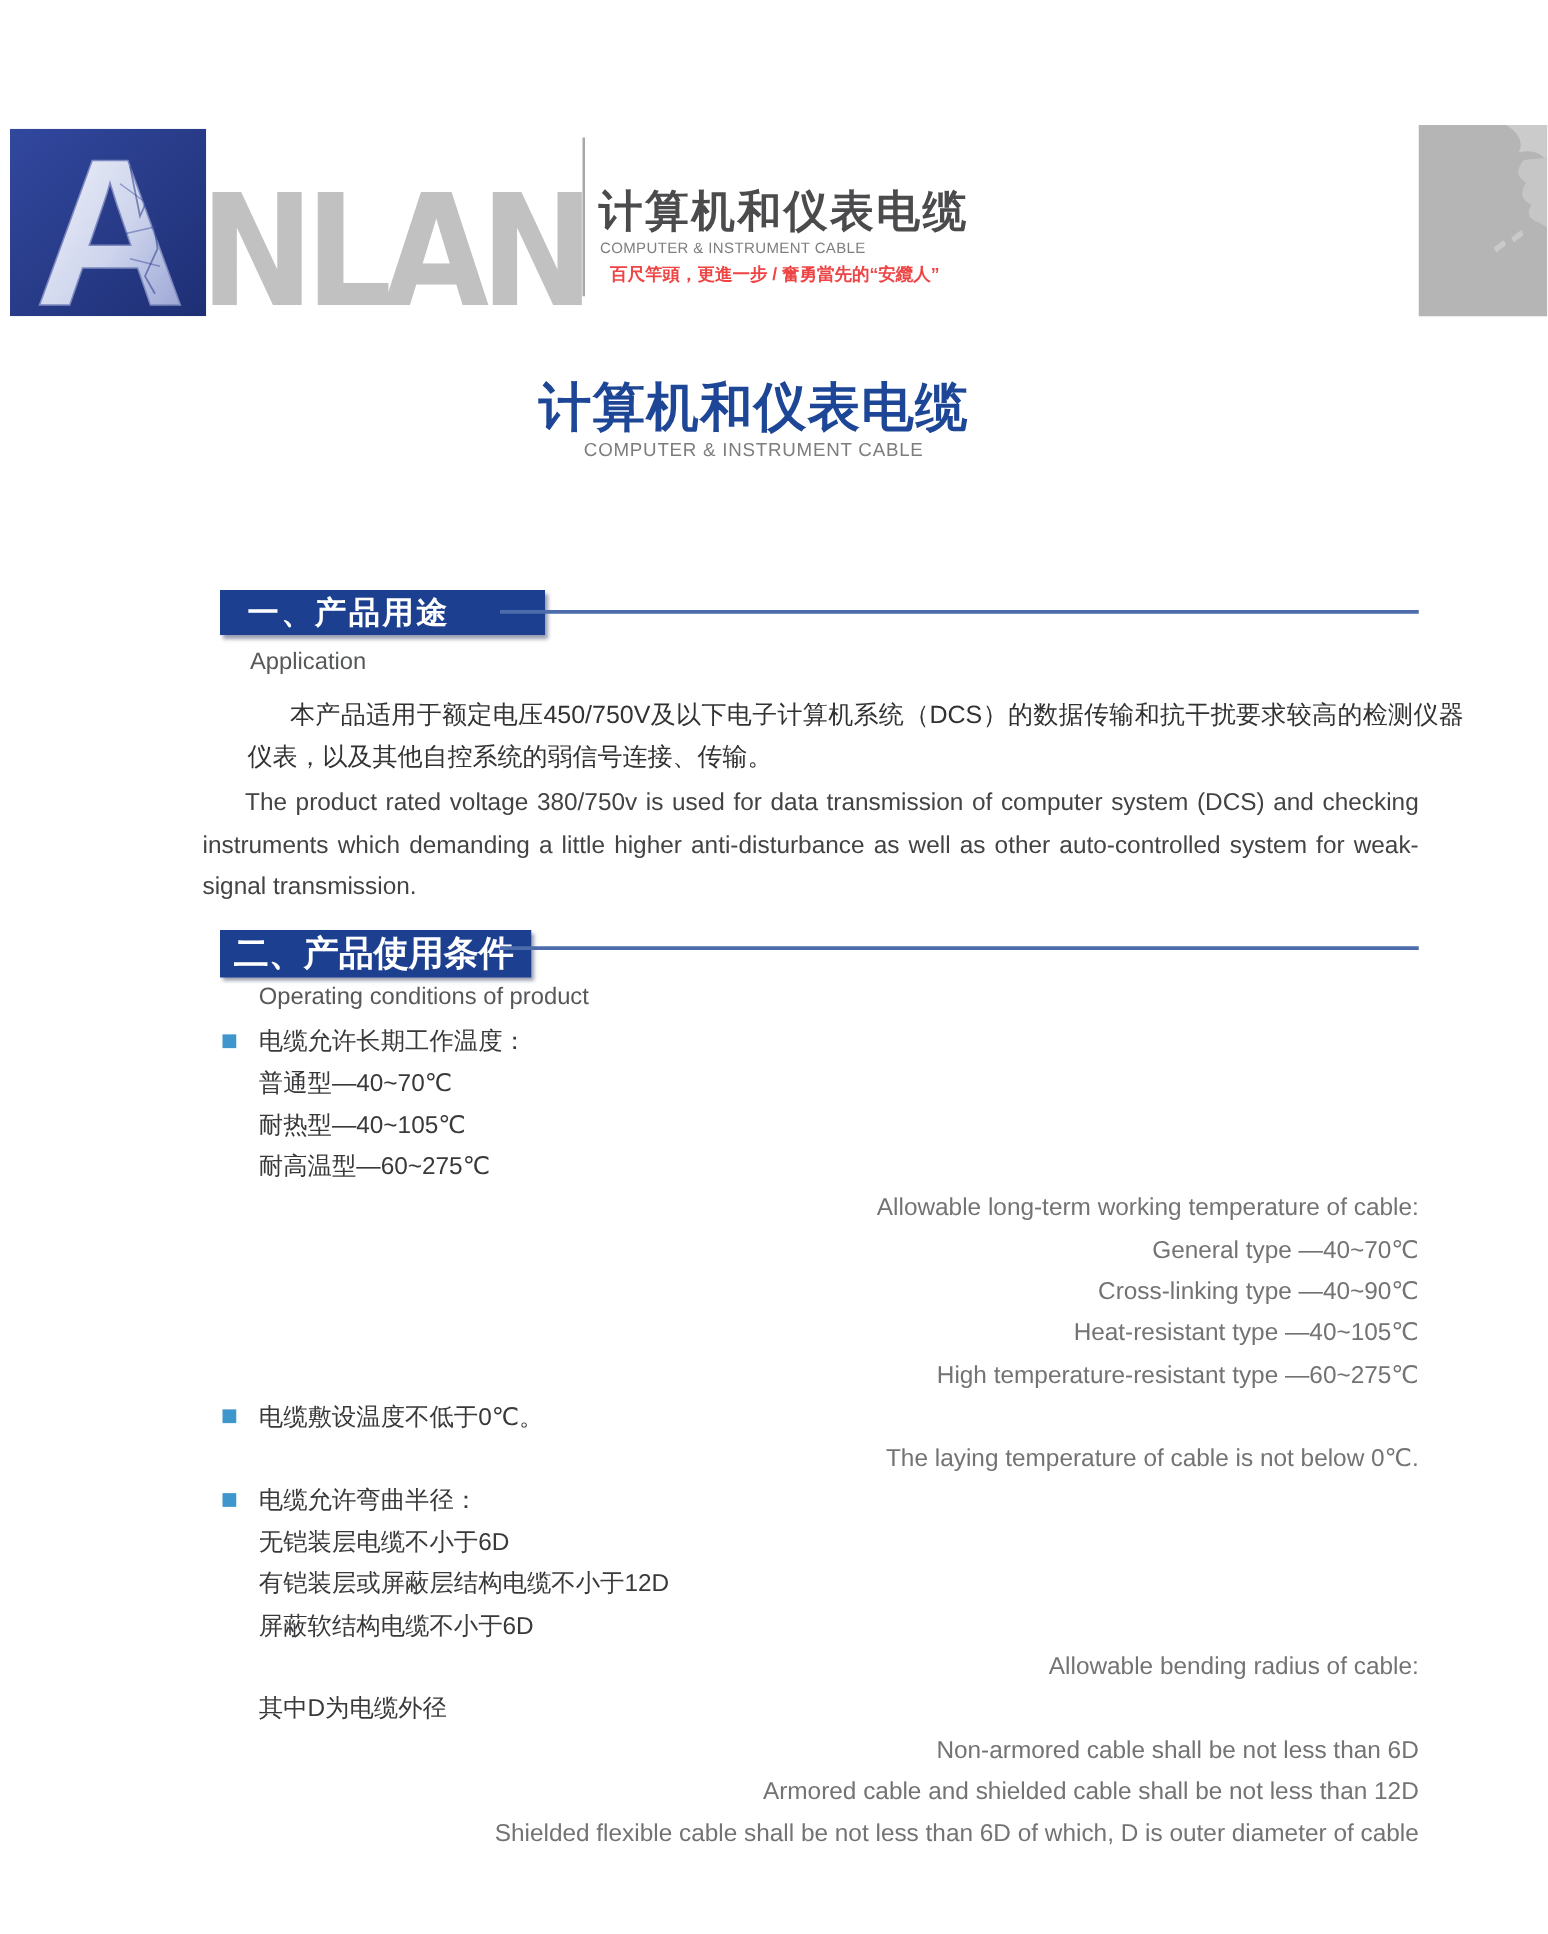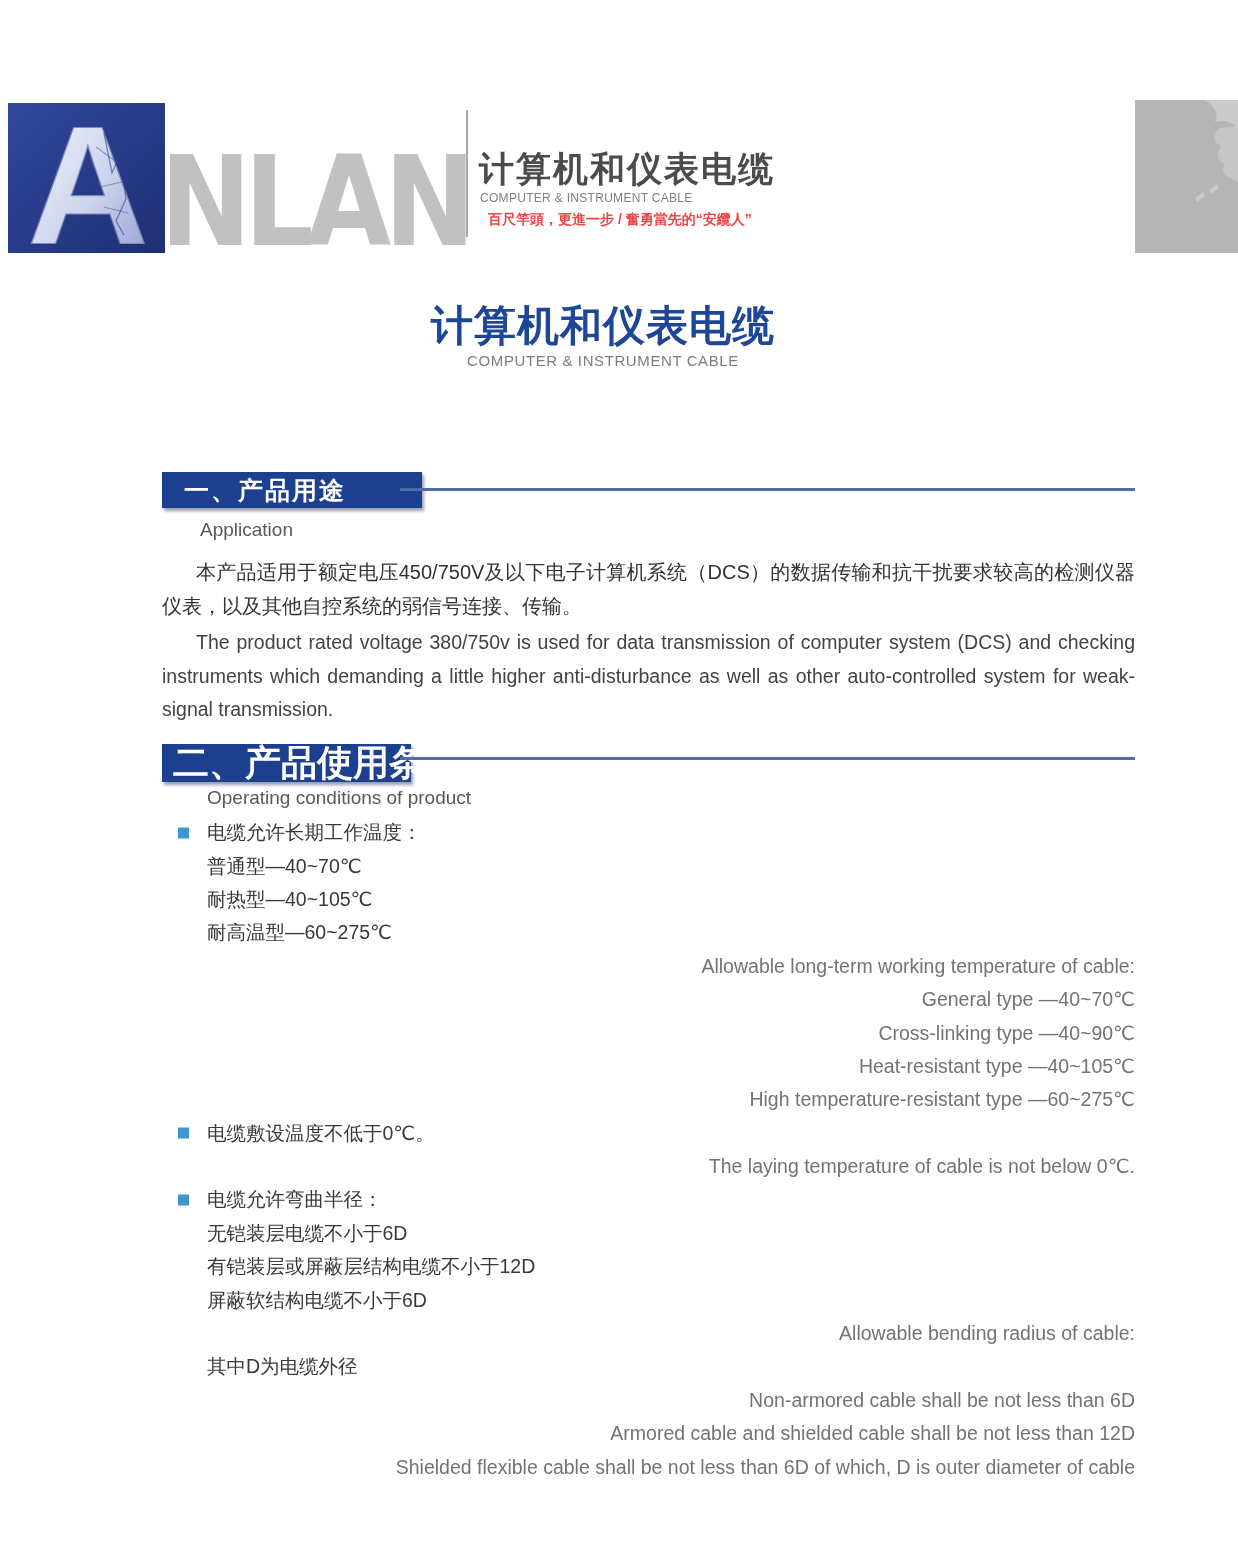--- a/index.html
+++ b/index.html
@@ -29,38 +29,38 @@
     position:absolute; left:0; top:298px; width:1206px; text-align:center;
     font-size:42px; font-weight:bold; color:#1d4697; letter-spacing:1px;
   }
   .main-subtitle {
     position:absolute; left:0; top:352px; width:1206px; text-align:center;
     font-size:15px; color:#7d7d7d; letter-spacing:.6px;
   }
 
   
   .sec-box {
-    position:absolute; left:162px; width:238px; background:#1d3f90; color:#ffffff;
+    position:absolute; left:176px; width:238px; background:#1d3f90; color:#ffffff;
     font-weight:bold; white-space:nowrap; box-shadow:2px 3px 3px rgba(28,38,78,.45);
   }
   .sec-box.s1 { top:472px; height:36px; line-height:36px; font-size:25px; padding-left:22px; letter-spacing:2px; }
-  .sec-box.s2 { top:744px; height:38px; line-height:38px; font-size:36px; padding-left:11px; letter-spacing:0; }
+  .sec-box.s2 { top:744px; height:38px; line-height:38px; font-size:28px; padding-left:11px; letter-spacing:0; }
   .sec-line { position:absolute; height:3px; background:#4d6cab; }
   .sec-line.l1 { left:400px; top:488px; width:735px; }
   .sec-line.l2 { left:400px; top:757px; width:735px; }
   .sec-sub { position:absolute; font-size:19px; color:#57585a; }
   .sec-sub.a1 { left:200px; top:519px; }
   .sec-sub.a2 { left:207px; top:787px; }
 
   
   .para {
     position:absolute; left:162px; width:973px; text-align:justify;
     line-height:33.5px; text-indent:34px;
   }
-  .para.cn { top:556px; font-size:20px; color:#323234; }
+  .para.cn { top:556px; font-size:20px; color:#323234;margin-left:36px; }
   .para.en { top:626px; font-size:19.5px; color:#434345; }
 
   
   .cond-list { position:absolute; left:162px; top:816px; width:973px; }
   .line { position:relative; height:33.4px; display:flex; align-items:center;
           padding-left:45px; font-size:19.5px; color:#39393b; white-space:nowrap; }
   .line.en { color:#737373;justify-content:flex-end; }
   .line.ind2 { padding-left:131px; }
   .line.ind3 { padding-left:107px; }
   .sq { position:absolute; left:16px; top:50%; transform:translateY(-50%);

